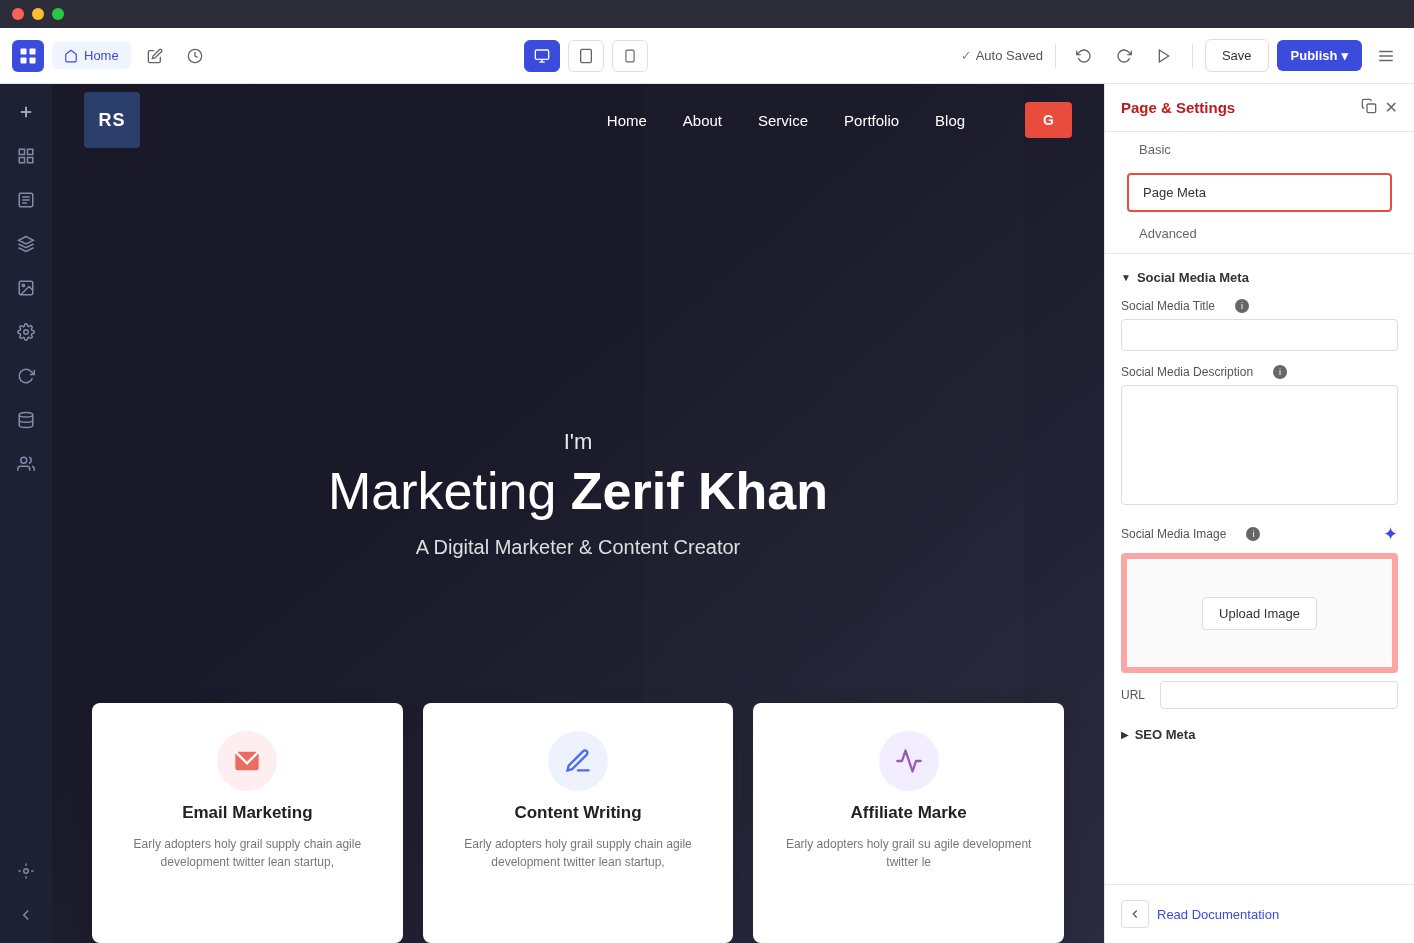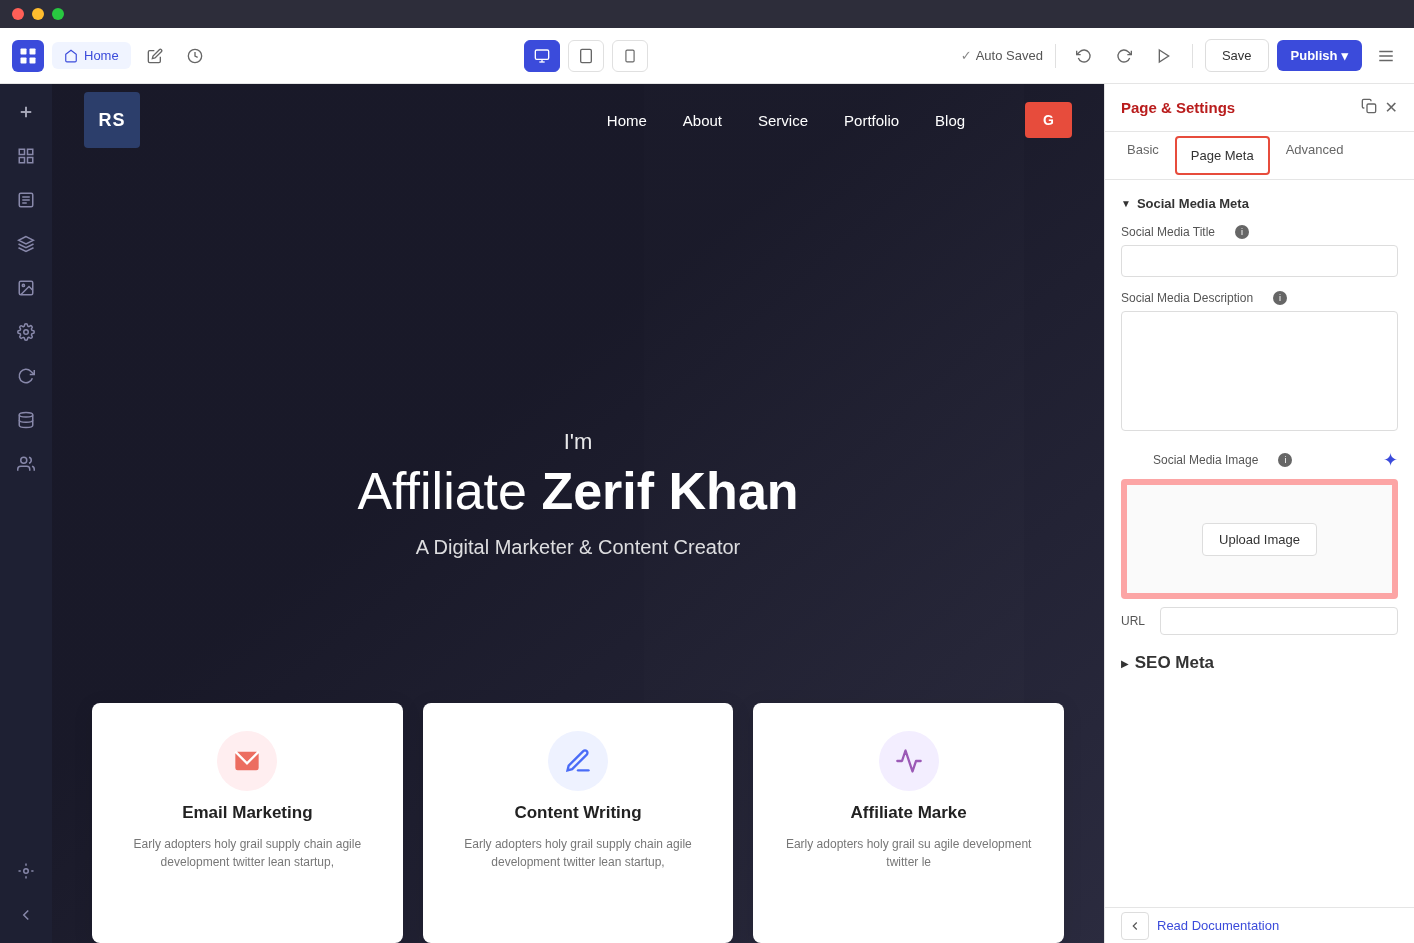--- a/index.html
+++ b/index.html
@@ -212,21 +212,22 @@
       justify-content: space-between;
     }
     .panel-title { font-size: 15px; font-weight: 600; color: #b91c1c; }
     .panel-header-icons { display: flex; gap: 8px; }
     .panel-header-icon { color: #666; cursor: pointer; font-size: 16px; }
 
     
     .panel-tabs {
       display: flex;
       border-bottom: 1px solid #e5e5e5;
-      padding: 0 8px;
+      padding: 0 20px;
+      flex-direction: column;
     }
     .panel-tab {
       padding: 10px 14px;
       font-size: 13px;
       cursor: pointer;
       color: #666;
       border-bottom: 2px solid transparent;
     }
     .panel-tab.active { color: #3b4bdb; border-bottom-color: #3b4bdb; font-weight: 500; }
     .panel-tab.outlined {
@@ -288,25 +289,25 @@
     .url-label { font-size: 12px; color: #555; white-space: nowrap; }
     .url-input {
       flex: 1; height: 28px; border: 1px solid #ddd; border-radius: 4px;
       padding: 0 8px; font-size: 12px; outline: none;
     }
 
     .seo-section {
       display: flex; align-items: center; gap: 6px; cursor: pointer; padding: 4px 0;
     }
     .seo-arrow { color: #333; font-size: 10px; }
-    .seo-title { font-size: 17px; font-weight: 600; color: #333; }
+    .seo-title { font-size: 13px; font-weight: 600; color: #333; }
 
     
     .panel-footer {
-      height: 36px;
+      height: 59px;
       border-top: 1px solid #e5e5e5;
       display: flex;
       align-items: center;
       padding: 0 16px;
       gap: 8px;
     }
     .footer-back-btn {
       width: 28px; height: 28px; border-radius: 4px; border: 1px solid #ddd;
       background: white; cursor: pointer; display: flex; align-items: center; justify-content: center;
       color: #555; font-size: 14px;
@@ -518,21 +519,21 @@
           <a class="site-nav-link">Service</a>
           <a class="site-nav-link">Portfolio</a>
           <a class="site-nav-link">Blog</a>
         </div>
         <div class="site-nav-cta" style="background:#e74c3c;padding:10px 18px;border-radius:4px;color:white;font-weight:600;font-size:14px;">G</div>
       </div>
 
       <div class="hero-content" style="z-index:2;">
         <div class="hero-subtitle">I'm</div>
         <div class="hero-title">
-          <span>Affiliate </span><strong>Zerif Khan</strong>
+          <span>Marketing </span><strong>Zerif Khan</strong>
         </div>
         <div class="hero-desc">A Digital Marketer &amp; Content Creator</div>
       </div>
 
       <div class="cards-section" style="z-index:3;">
         <div class="card">
           <div class="card-icon pink">
             <svg width="28" height="28" viewBox="0 0 24 24" fill="none">
                 <rect x="2" y="4" width="20" height="16" rx="2" fill="#e74c3c" opacity="0.8"></rect>
                 <polyline points="2 4 12 14 22 4" stroke="white" stroke-width="2" fill="none"></polyline>
@@ -602,21 +603,21 @@
 
       
       <div class="field-label">
         <span>Social Media Description</span>
         <span class="info-icon">i</span>
       </div>
       <textarea class="field-textarea" style=""></textarea>
 
       
       <div class="image-section-header">
-        <div class="field-label" style="margin-bottom:0;margin-left:32px;">
+        <div class="field-label" style="margin-bottom:0;">
           <span>Social Media Image</span>
           <span class="info-icon">i</span>
         </div>
         <span style="color:#3b4bdb;cursor:pointer;font-size:18px;">✦</span>
       </div>
       <div class="image-upload-area">
         <button class="upload-image-btn">Upload Image</button>
       </div>
 
       

